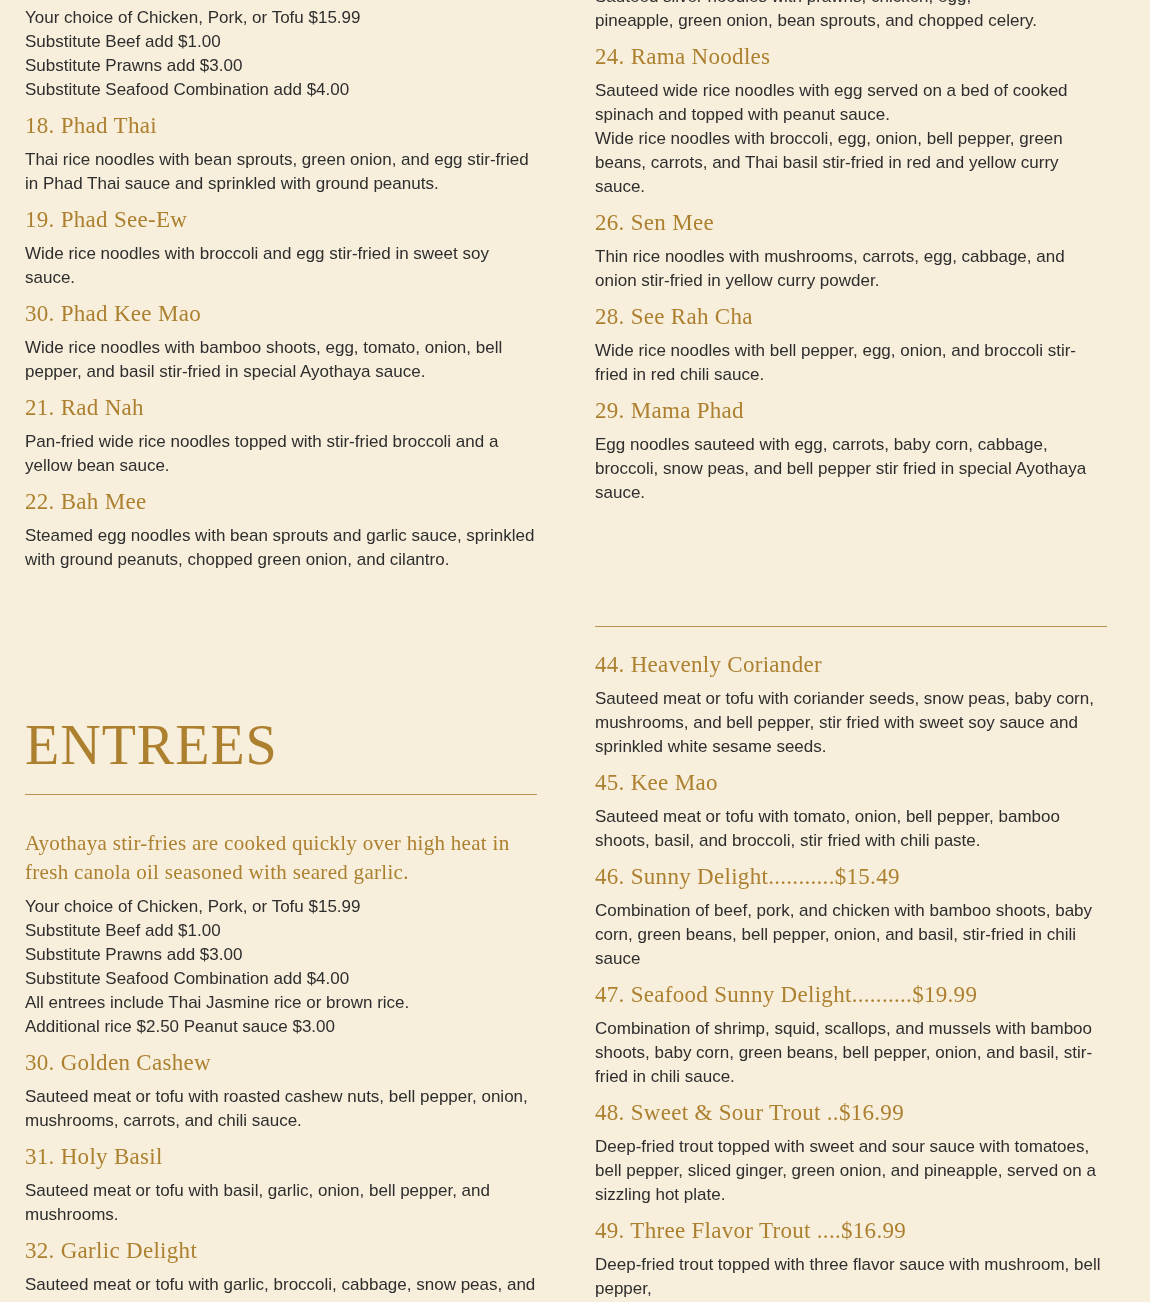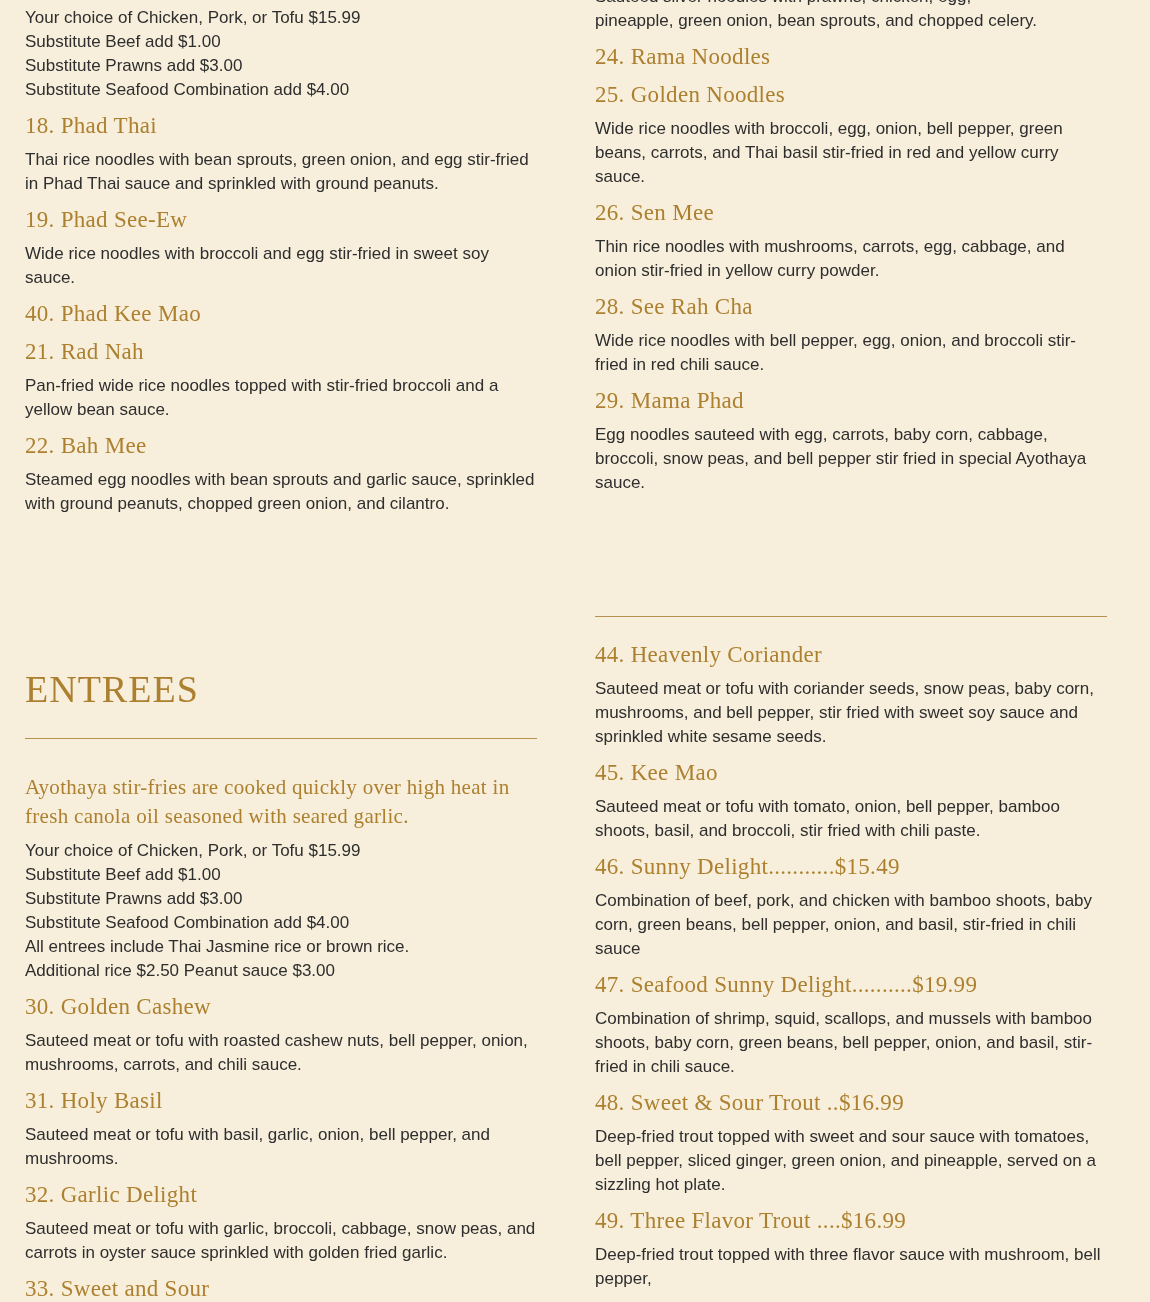--- a/index.html
+++ b/index.html
@@ -31,21 +31,21 @@
     color:#ad8030;
     font-size:23px;
     line-height:28px;
     letter-spacing:0.3px;
     margin:10px 0 8px;
   }
   .entrees-heading {
     font-family:"Liberation Serif", serif;
     font-weight:400;
     color:#ad8030;
-    font-size:38px;
+    font-size:56px;
     line-height:48px;
     letter-spacing:1px;
     margin-top:149px;
   }
   .divider {
     border:none;
     border-top:1px solid #b5914f;
     height:0;
     width:100%;
   }
@@ -79,21 +79,22 @@
 
     <div class="menu-item">
       <h3 class="item-title">18. Phad Thai</h3>
       <p class="item-desc">Thai rice noodles with bean sprouts, green onion, and egg stir-fried in Phad Thai sauce and sprinkled with ground peanuts.</p>
     </div>
     <div class="menu-item">
       <h3 class="item-title">19. Phad See-Ew</h3>
       <p class="item-desc">Wide rice noodles with broccoli and egg stir-fried in sweet soy sauce.</p>
     </div>
     <div class="menu-item">
-      <h3 class="item-title">40. Phad Kee Mao</h3>
+      <h3 class="item-title">30. Phad Kee Mao</h3>
+      <p class="item-desc">Wide rice noodles with bamboo shoots, egg, tomato, onion, bell pepper, and basil stir-fried in special Ayothaya sauce.</p>
     </div>
     <div class="menu-item">
       <h3 class="item-title">21. Rad Nah</h3>
       <p class="item-desc">Pan-fried wide rice noodles topped with stir-fried broccoli and a yellow bean sauce.</p>
     </div>
     <div class="menu-item">
       <h3 class="item-title">22. Bah Mee</h3>
       <p class="item-desc">Steamed egg noodles with bean sprouts and garlic sauce, sprinkled with ground peanuts, chopped green onion, and cilantro.</p>
     </div>
 
@@ -131,23 +132,23 @@
 
   <div class="col col-right">
 
     <div class="menu-item">
       <div class="desc-line">Sauteed silver noodles with prawns, chicken, egg,</div>
       <div class="desc-line">pineapple, green onion, bean sprouts, and chopped celery.</div>
     </div>
 
     <div class="menu-item">
       <h3 class="item-title">24. Rama Noodles</h3>
+      <p class="item-desc">Sauteed wide rice noodles with egg served on a bed of cooked spinach and topped with peanut sauce.</p>
     </div>
     <div class="menu-item">
-      <h3 class="item-title">25. Golden Noodles</h3>
       <p class="item-desc">Wide rice noodles with broccoli, egg, onion, bell pepper, green beans, carrots, and Thai basil stir-fried in red and yellow curry sauce.</p>
     </div>
     <div class="menu-item">
       <h3 class="item-title">26. Sen Mee</h3>
       <p class="item-desc">Thin rice noodles with mushrooms, carrots, egg, cabbage, and onion stir-fried in yellow curry powder.</p>
     </div>
     <div class="menu-item">
       <h3 class="item-title">28. See Rah Cha</h3>
       <p class="item-desc">Wide rice noodles with bell pepper, egg, onion, and broccoli stir-fried in red chili sauce.</p>
     </div>

